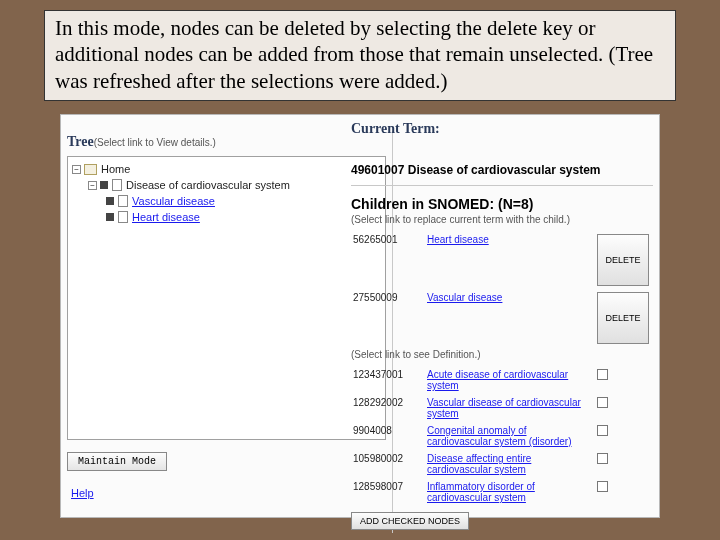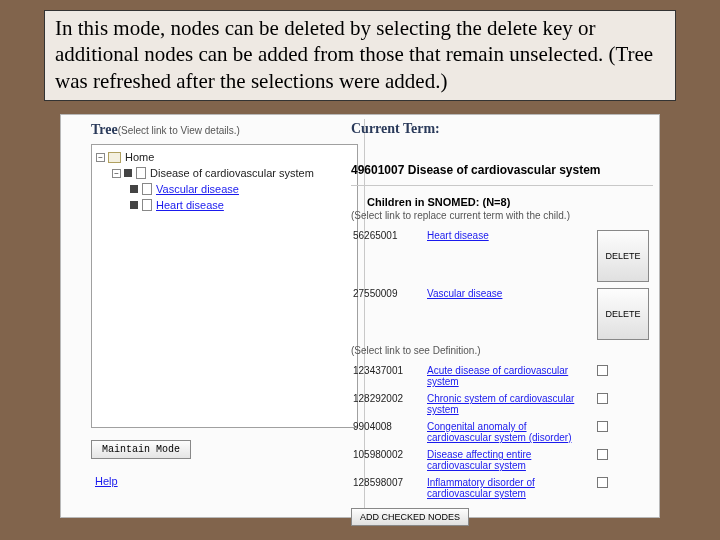--- a/index.html
+++ b/index.html
@@ -26,24 +26,23 @@
     position: absolute;
     left: 60px; top: 114px;
     width: 600px; height: 404px;
     background: #fbfbfb;
     border: 1px solid #b8b8b8;
     font-family: Arial, sans-serif;
     font-size: 11px;
   }
   .panel-left {
     position: absolute;
-    left: 0; top: 4px;
-    width: 304px; height: 100%;
+    left: 0; top: 16px;
+    width: 332px; height: 100%;
     border-right: 1px solid #c8c8c8;
-    padding-left: 24px;
   }
   .panel-right {
     position: absolute;
     left: 282px; top: 0;
     right: 0; height: 100%;
     padding: 3px 6px 0 8px;
   }
   .pane-heading {
     font-family: "Times New Roman", serif;
     font-weight: bold;
@@ -117,21 +116,21 @@
     cursor: pointer;
   }
 
   .term-title {
     font-weight: bold;
     font-size: 12px;
     padding: 22px 0 6px 0;
     color: #000;
   }
   .hr { height: 1px; background: #c8c8c8; margin: 2px 0 10px 0; }
-  .section-head { font-weight: bold; font-size: 11px; margin: 4px 0 2px 16px; }
+  .section-head { font-weight: bold; font-size: 14px; margin: 4px 0 2px 0; }
   .hint { font-size: 10px; color: #555; margin-bottom: 6px; }
   table.children { width: 100%; border-collapse: collapse; font-size: 10px; }
   table.children td { padding: 3px 2px; vertical-align: top; }
   table.children td.code { width: 74px; color: #222; }
   table.children td.name a { color: #1a1aee; text-decoration: underline; cursor: pointer; }
   table.children td.act { width: 58px; }
   .del-btn {
     display: inline-block;
     border: 1px solid #888;
     background: linear-gradient(#fdfdfd,#e0e0e0);
@@ -227,21 +226,21 @@
 
     <table class="children">
       <tbody id="unsel-body">
           <tr>
             <td class="code">123437001</td>
             <td class="name"><a>Acute disease of cardiovascular system</a></td>
             <td class="act"><span class="chk"></span></td>
           </tr>
           <tr>
             <td class="code">128292002</td>
-            <td class="name"><a>Chronic system of cardiovascular system</a></td>
+            <td class="name"><a>Vascular disease of cardiovascular system</a></td>
             <td class="act"><span class="chk"></span></td>
           </tr>
           <tr>
             <td class="code">9904008</td>
             <td class="name"><a>Congenital anomaly of cardiovascular system (disorder)</a></td>
             <td class="act"><span class="chk"></span></td>
           </tr>
           <tr>
             <td class="code">105980002</td>
             <td class="name"><a>Disease affecting entire cardiovascular system</a></td>

